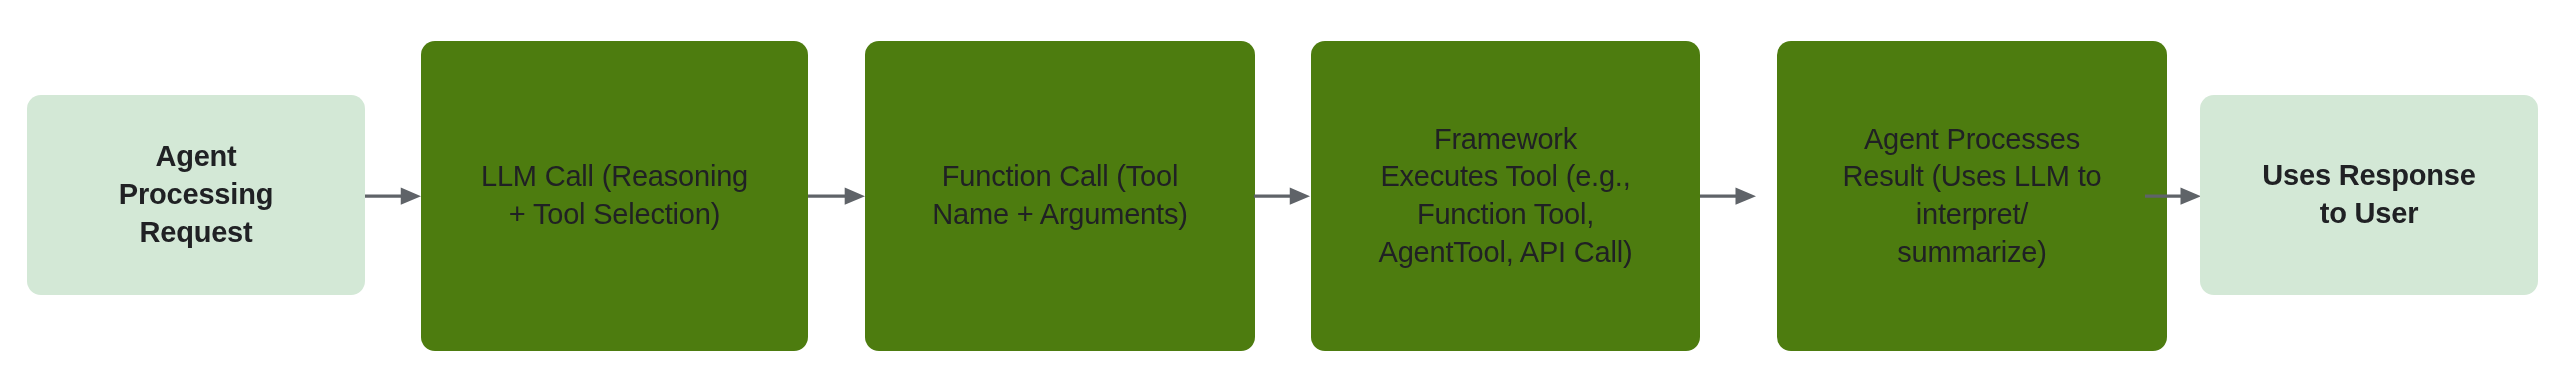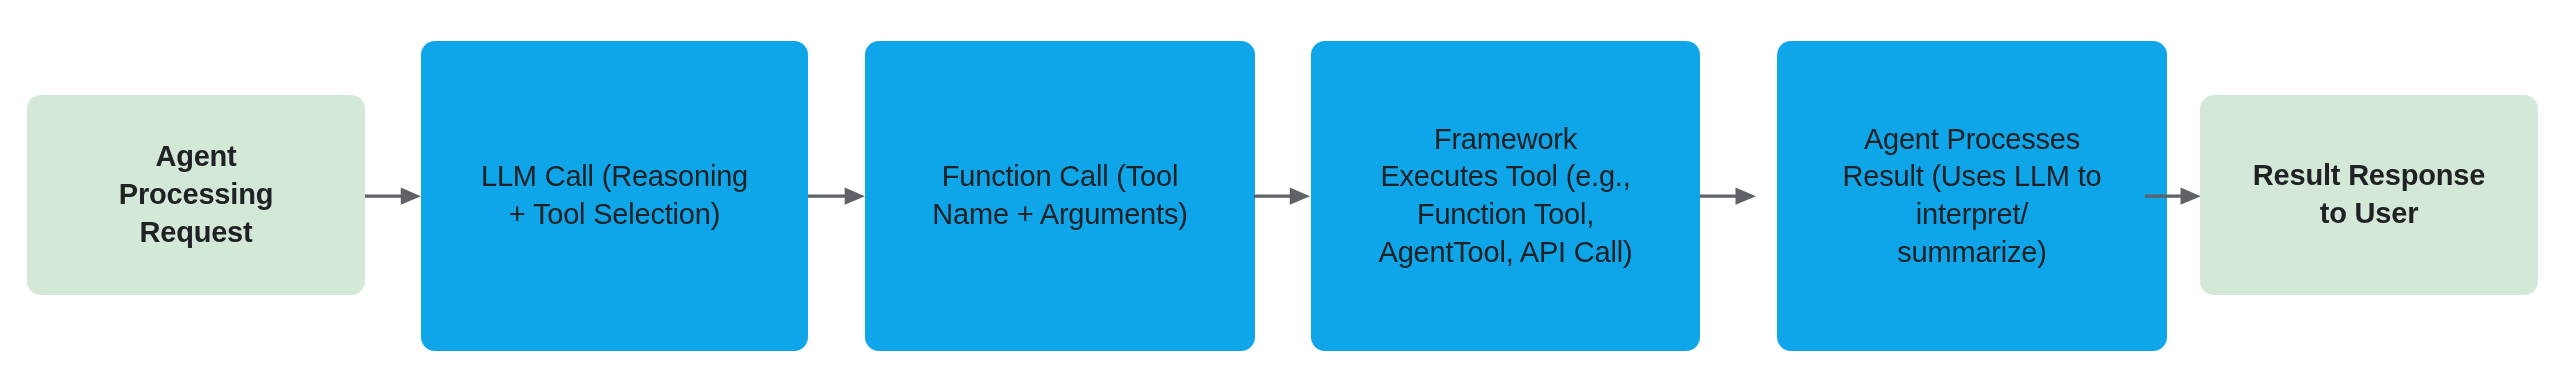--- a/index.html
+++ b/index.html
@@ -38,21 +38,21 @@
     height: 200px;
     width: 338px;
   }
   .node.terminal .node-label {
     font-size: 29px;
     line-height: 1.30;
     font-weight: 700;
     letter-spacing: -0.2px;
   }
   .node.process {
-    background: #0ea5e9;
+    background: #4d7c0f;
     top: 41px;
     height: 310px;
   }
   .node.process .node-label {
     font-size: 29px;
     line-height: 1.30;
     font-weight: 400;
     letter-spacing: -0.2px;
   }
   
@@ -139,18 +139,18 @@
   </div>
 
   <span class="connector" id="edge-4">
     <svg width="100%" height="20.3" viewBox="0 0 71 26" preserveAspectRatio="none" aria-hidden="true">
       <line x1="0" y1="13" x2="49" y2="13" stroke="#5f6368" stroke-width="4"></line>
       <polygon points="45,2 71,13 45,24" fill="#5f6368"></polygon>
     </svg>
   </span>
 
   <div class="node terminal" id="node-5">
-    <span class="node-label">Result Response
+    <span class="node-label">Uses Response
 to User</span>
   </div>
 
 </div>
 
 
 </body></html>

